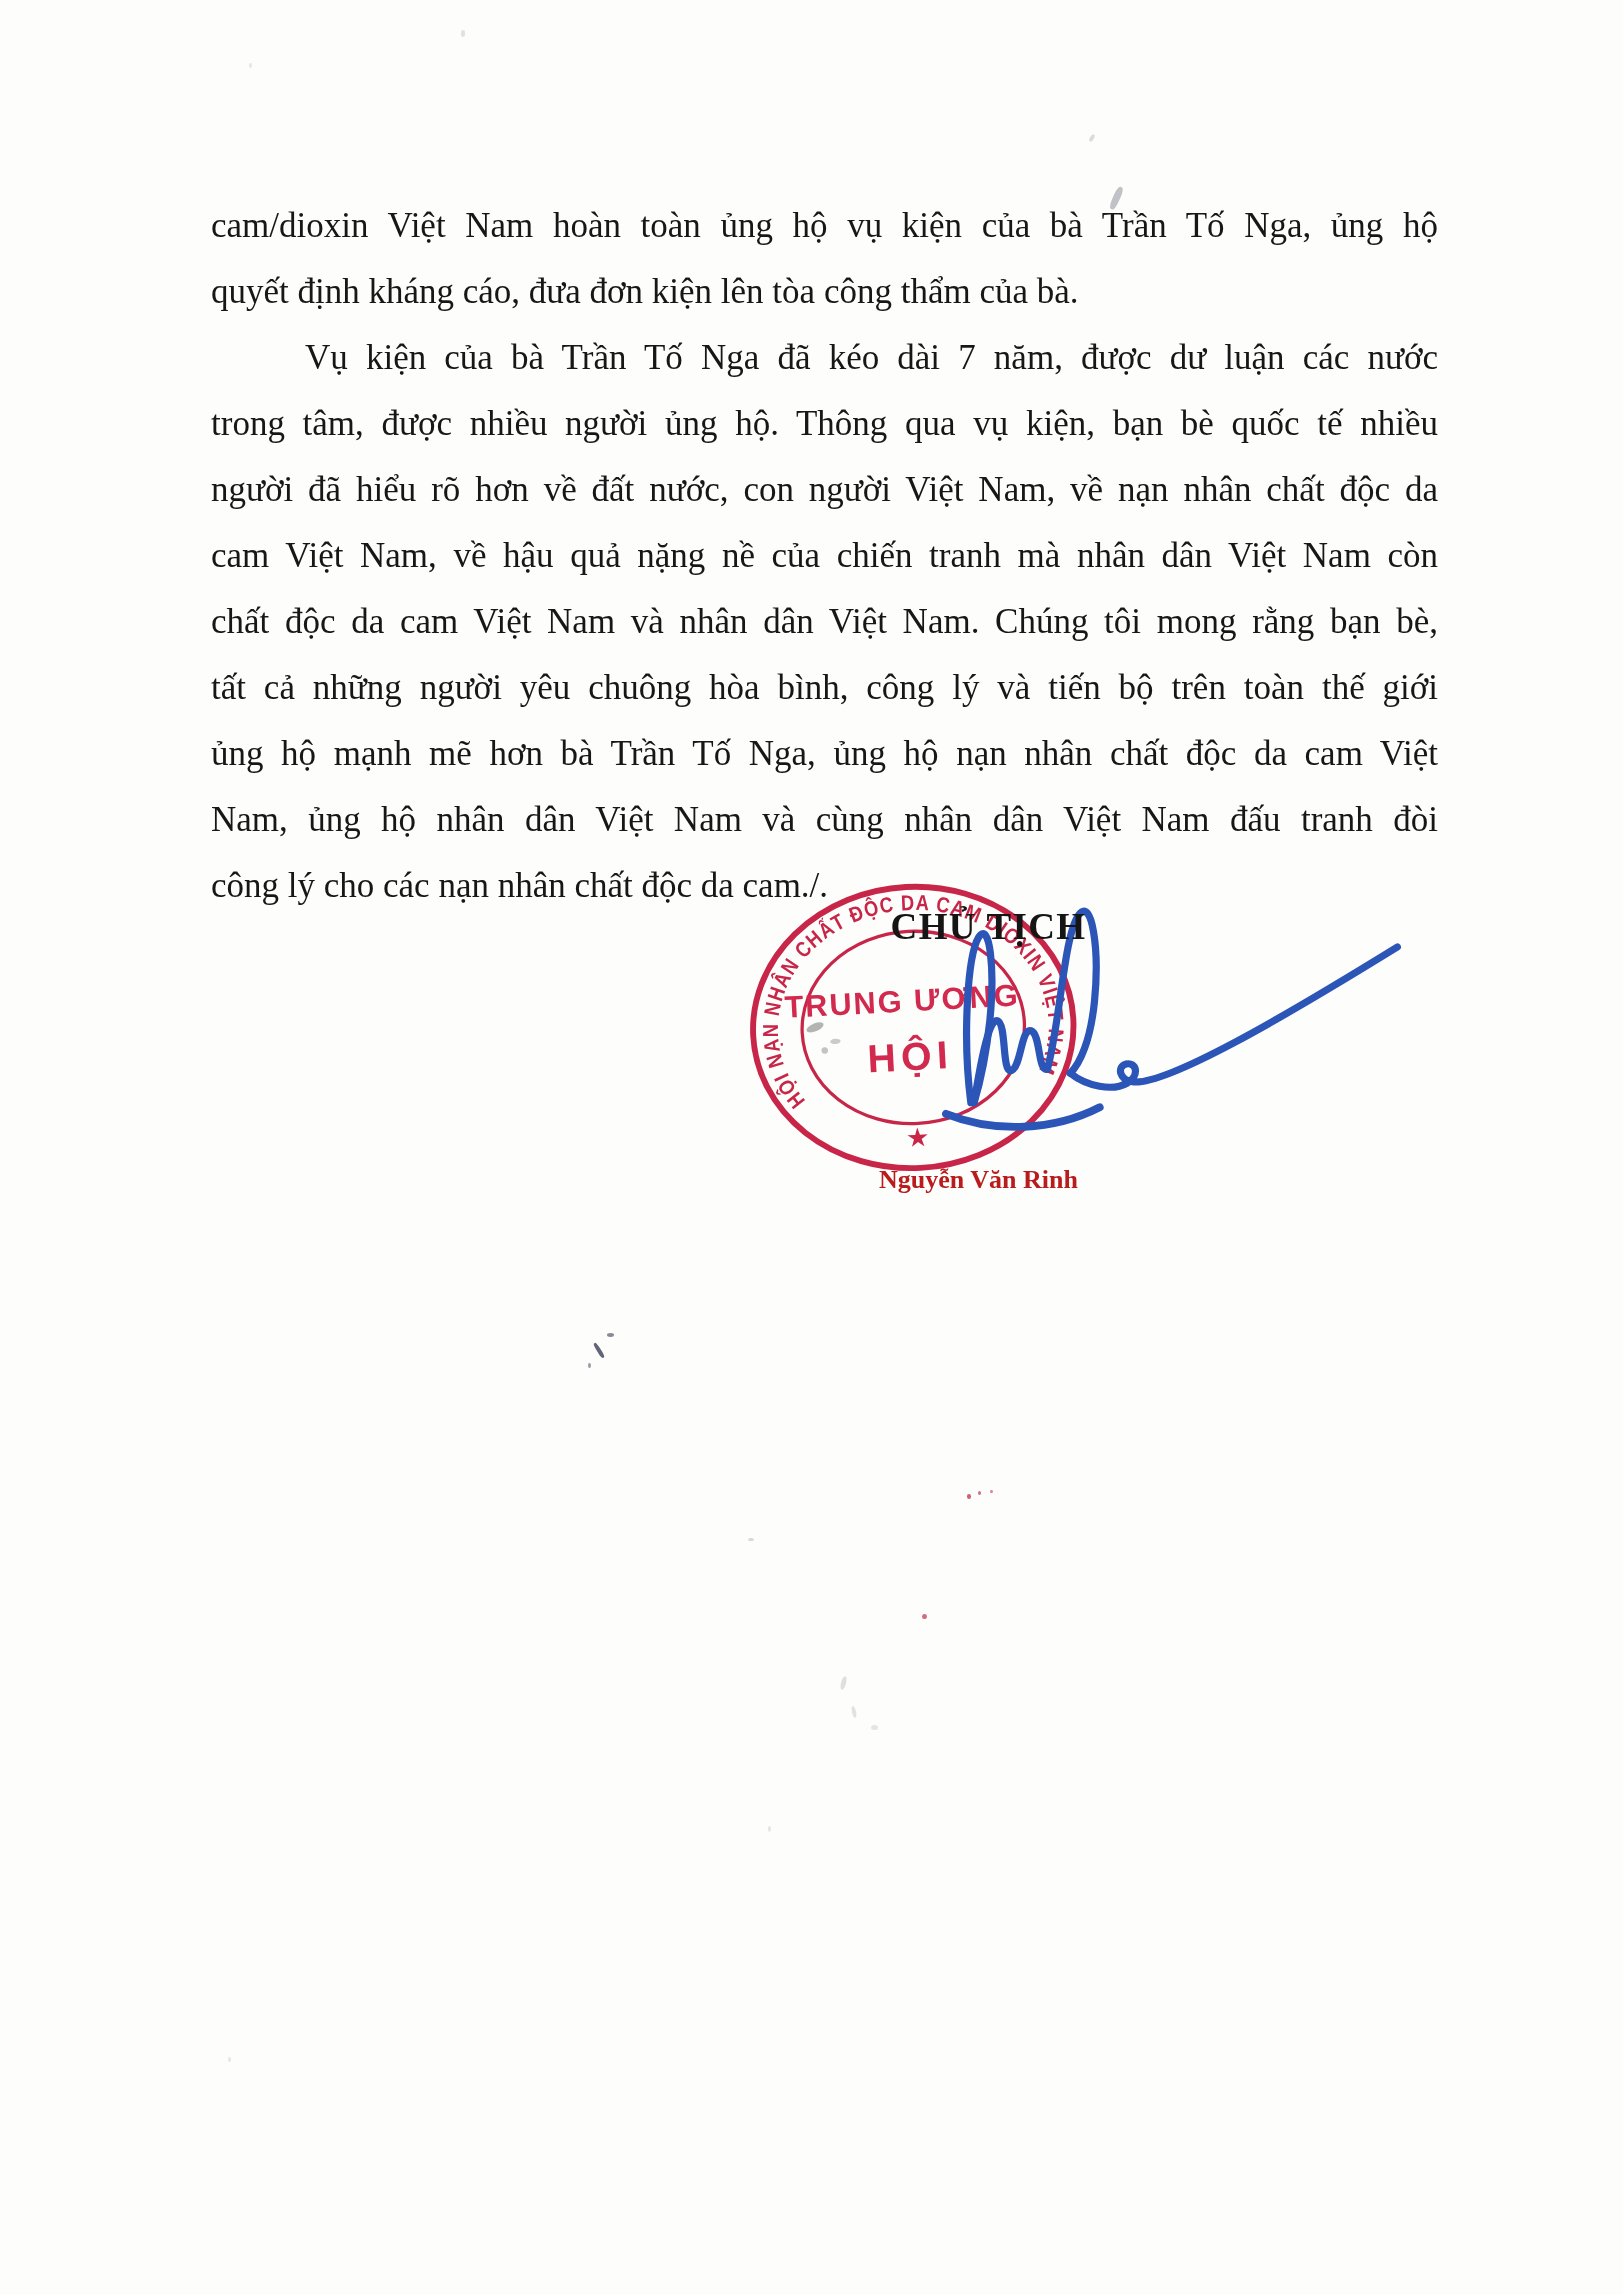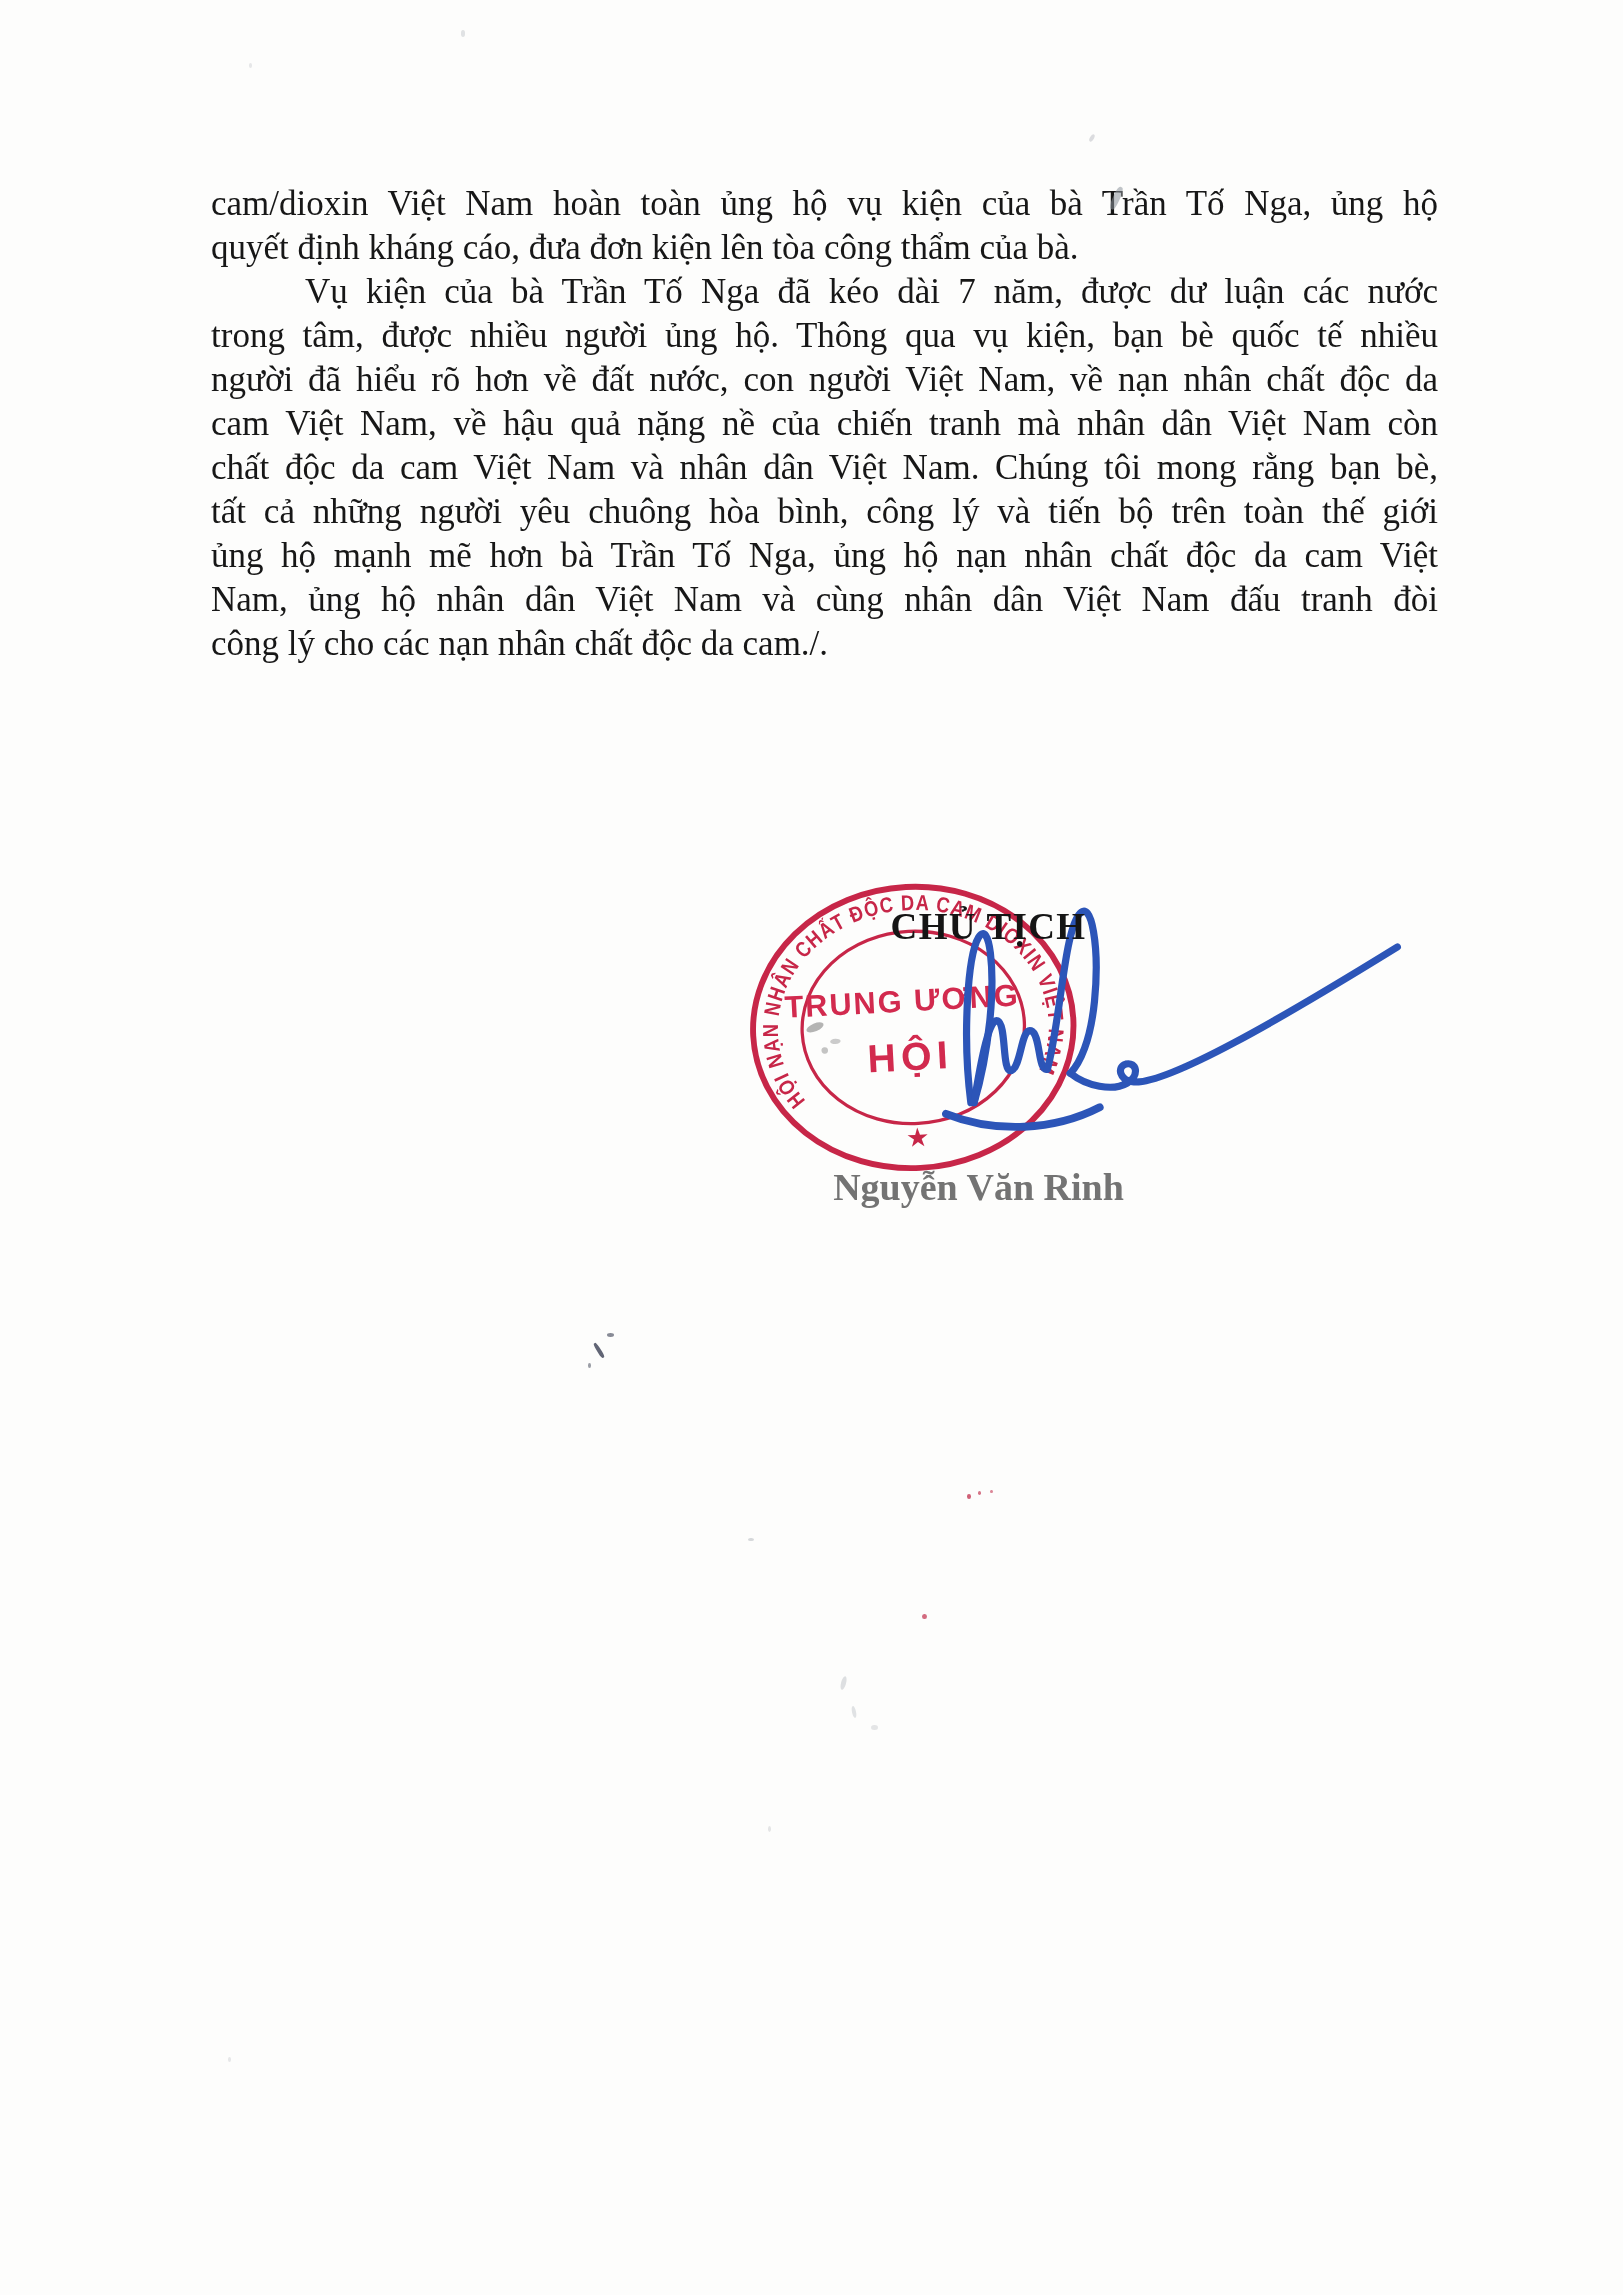--- a/index.html
+++ b/index.html
@@ -11,38 +11,38 @@
     font-family:"Liberation Serif","DejaVu Serif",serif;
     color:#1a1a1a;
   }
   
   .body-text{
     position:absolute;left:211px;top:182px;width:1227px;
     font-size:35px;line-height:44px;
     text-align:justify;
     color:#171717;
   }
-  .line{text-align:justify;text-align-last:justify;white-space:normal;}
+  .line{text-align:justify;text-align-last:justify;white-space:normal;margin-top:22px;}
   .line.end{text-align-last:left;}
   .line.indent{text-indent:94px;}
   
   .org-line{
     position:absolute;left:589px;top:823px;width:825px;
     text-align:center;font-weight:bold;font-size:37px;letter-spacing:0.7px;
     color:#151515;z-index:4;
   }
   .title-line{
     position:absolute;left:589px;top:905px;width:799px;
     text-align:center;font-weight:bold;font-size:37px;letter-spacing:1.3px;
     color:#151515;z-index:4;
   }
   .signer-name{
     position:absolute;left:589px;top:1165px;width:779px;
-    text-align:center;font-weight:bold;font-size:38px;
-    color:#737373;z-index:4;
+    text-align:center;font-weight:bold;font-size:26px;
+    color:#b91c1c;z-index:4;
   }
   .stamp-svg{position:absolute;left:707px;top:877px;z-index:3;}
   
   .speck{position:absolute;border-radius:50%;z-index:1;}
   .g{background:#8d939b;}
   .r{background:#c43a55;}
   .d{background:#3a3f52;}
 </style>
 </head>
 <body>

